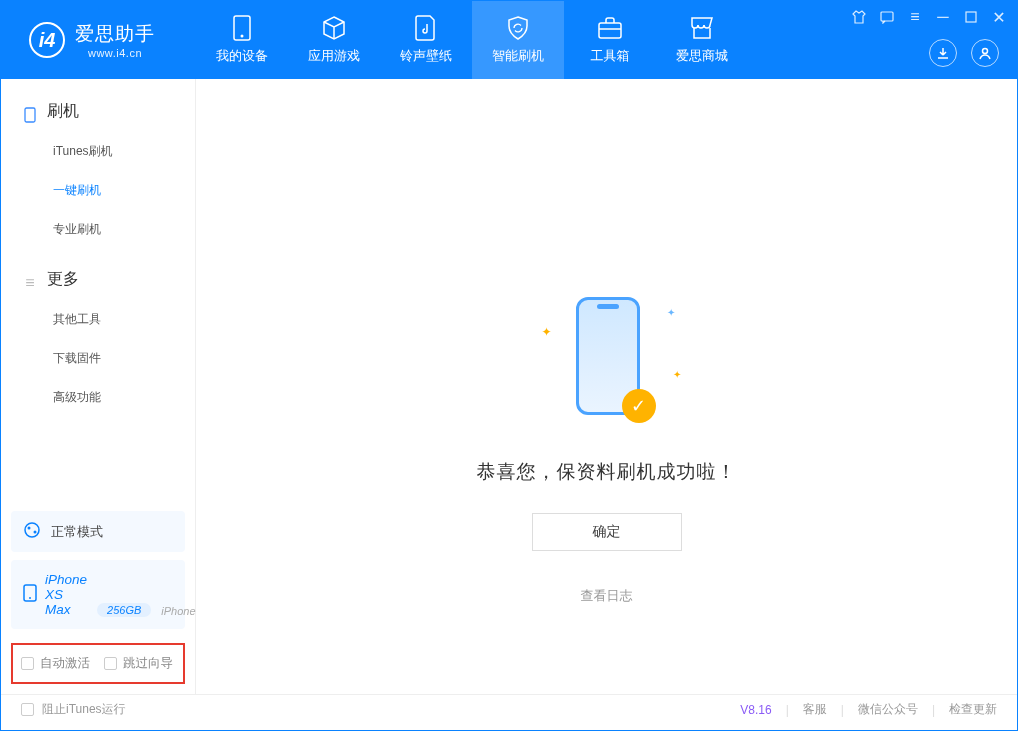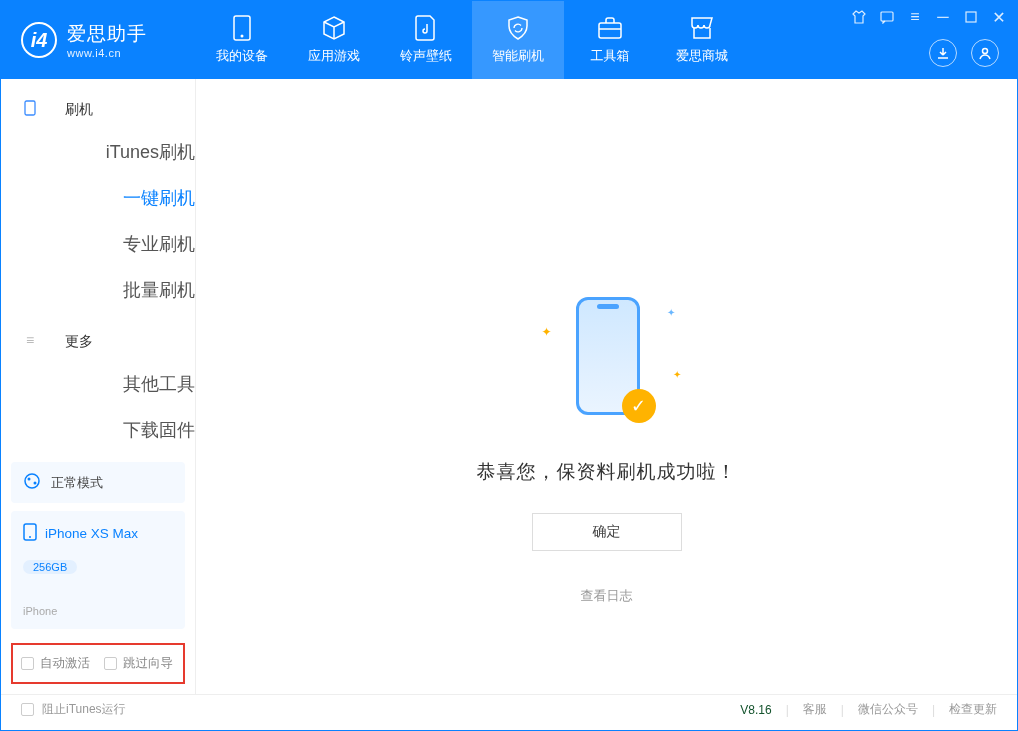--- a/index.html
+++ b/index.html
@@ -1,44 +1,44 @@
 <!DOCTYPE html>
 <html><head>
 <meta charset="utf-8">
 <style>
 * { margin: 0; padding: 0; box-sizing: border-box; font-family: "Microsoft YaHei", sans-serif; }
 body { background: #fff; width: 1018px; height: 731px; overflow: hidden; border: 1px solid #0a82ff; }
 
 .header { background: #0a82ff; height: 78px; display: flex; align-items: center; position: relative; }
-.logo-area { display: flex; align-items: center; padding-left: 20px; width: 195px; }
+.logo-area { display: flex; align-items: center; padding-left: 28px; width: 195px; }
 .logo-icon { width: 36px; height: 36px; border: 2.5px solid #fff; border-radius: 50%; display: flex; align-items: center; justify-content: center; color: #fff; font-weight: bold; font-size: 20px; font-style: italic; }
-.logo-text { margin-left: 10px; color: #fff; }
+.logo-text { margin-left: 10px; color: #fff; text-align: center; }
 .logo-title { font-size: 19px; font-weight: 400; letter-spacing: 1px; }
 .logo-url { font-size: 11px; opacity: .9; letter-spacing: .5px; }
 
 .tabs { display: flex; height: 100%; }
 .tab { width: 92px; height: 100%; display: flex; flex-direction: column; align-items: center; justify-content: center; color: #fff; font-size: 13px; cursor: pointer; }
 .tab.active { background: rgba(255,255,255,.18); }
 .tab-icon { width: 26px; height: 26px; margin-bottom: 6px; display: flex; align-items: center; justify-content: center; }
 
 .window-controls { position: absolute; right: 10px; top: 8px; display: flex; gap: 12px; align-items: center; }
 .wc { width: 16px; height: 16px; color: rgba(255,255,255,.85); cursor: pointer; display: flex; align-items: center; justify-content: center; }
 .header-right { position: absolute; right: 18px; bottom: 12px; display: flex; gap: 14px; }
 .hr-btn { width: 28px; height: 28px; border: 1.5px solid rgba(255,255,255,.7); border-radius: 50%; display: flex; align-items: center; justify-content: center; color: #fff; cursor: pointer; }
 
 .body-row { display: flex; height: 615px; }
 .sidebar { width: 195px; border-right: 1px solid #eee; background: #fff; display: flex; flex-direction: column; }
 .side-scroll { flex: 1; overflow: auto; padding-top: 12px; }
-.side-group { display: flex; align-items: flex-start; padding: 10px 22px; color: #333; font-size: 14px; gap: 28px; }
+.side-group { display: flex; align-items: flex-end; padding: 10px 22px; color: #333; font-size: 16px; gap: 10px; }
 .side-group-icon { width: 14px; height: 14px; display: flex; align-items: center; justify-content: center; color: #3a8cff; }
-.side-item { padding: 11px 0 11px 52px; font-size: 18px; color: #555; cursor: pointer; text-align: right; }
+.side-item { padding: 11px 0 11px 52px; font-size: 12px; color: #555; cursor: pointer; }
 .side-item.active { color: #0a82ff; }
 
 .device-block { background: #f4f9ff; margin: 0 10px 8px; border-radius: 4px; padding: 10px 12px; font-size: 13px; color: #444; display: flex; align-items: center; gap: 10px; }
-.device-block.dev { flex-direction: column; align-items: flex-start; padding: 12px; }
+.device-block.dev { flex-direction: row; align-items: flex-end; padding: 12px; font-style: italic; }
 .dev-row { display: flex; align-items: center; gap: 8px; width: 100%; }
 .dev-name { color: #0a82ff; font-weight: 500; font-size: 13.5px; }
 .capacity { display: inline-block; background: #e3f0ff; color: #0a82ff; border-radius: 10px; padding: 1px 10px; font-size: 11px; margin-top: 6px; }
 .dev-type { color: #aaa; font-size: 11px; margin-top: 21px; }
 
 .options-box { border: 2px solid #e63a2e; margin: 6px 10px 10px; padding: 10px 8px; display: flex; gap: 14px; font-size: 12.5px; color: #888; }
 .opt { display: flex; align-items: center; gap: 6px; cursor: pointer; }
 .chk { width: 13px; height: 13px; border: 1px solid #ccc; border-radius: 2px; }
 
 .main { flex: 1; position: relative; background: #fff; }
@@ -52,21 +52,21 @@
 .spark.s2 { right: -24px; top: 18px; font-size: 10px; }
 .spark.s3 { right: -30px; top: 80px; font-size: 10px; color: #ffb300; }
 .success-title { margin-top: 30px; font-size: 19px; color: #333; letter-spacing: 1px; }
 .ok-btn { margin-top: 28px; width: 150px; height: 38px; border: 1px solid #ddd; background: #fff; font-size: 14px; color: #444; cursor: pointer; }
 .view-log { margin-top: 36px; font-size: 13px; color: #999; cursor: pointer; }
 
 .footer { height: 30px; border-top: 1px solid #eee; display: flex; align-items: center; padding: 0 20px; font-size: 12px; color: #999; }
 .footer .left { display: flex; align-items: center; gap: 8px; }
 .footer .right { margin-left: auto; display: flex; align-items: center; gap: 14px; }
 .footer .sep { color: #ddd; }
-.footer .ver { color: #14532d; }
+.footer .ver { color: #8b5cf6; }
 .footer .link { color: #999; cursor: pointer; }
 </style>
 </head>
 <body>
 
 <div class="header">
   <div class="logo-area">
     <div class="logo-icon">i4</div>
     <div class="logo-text">
       <div class="logo-title">爱思助手</div>
@@ -172,28 +172,28 @@
         <span class="side-group-icon">
             <svg width="12" height="16" viewBox="0 0 12 16" fill="none">
               <rect x="1" y="1" width="10" height="14" rx="1.5" stroke="#3a8cff" stroke-width="1.3"></rect>
             </svg>
           </span>
         <span>刷机</span>
       </div>
       <div class="side-item">iTunes刷机</div>
       <div class="side-item active">一键刷机</div>
       <div class="side-item">专业刷机</div>
-      <div class="side-item">批量刷机</div>
 
       <div class="side-group" style="margin-top:10px">
         <span class="side-group-icon" style="color:#bbb">≡</span>
         <span>更多</span>
       </div>
       <div class="side-item">其他工具</div>
       <div class="side-item">下载固件</div>
+      <div class="side-item">高级功能</div>
     </div>
 
     <div class="device-block">
       <span><svg width="18" height="18" viewBox="0 0 18 18" fill="none">
             <circle cx="9" cy="9" r="7" stroke="#0a82ff" stroke-width="1.5"></circle>
             <circle cx="6" cy="7" r="1.5" fill="#0a82ff"></circle>
             <circle cx="12" cy="11" r="1.5" fill="#0a82ff"></circle>
           </svg></span>
       <span>正常模式</span>
     </div>

